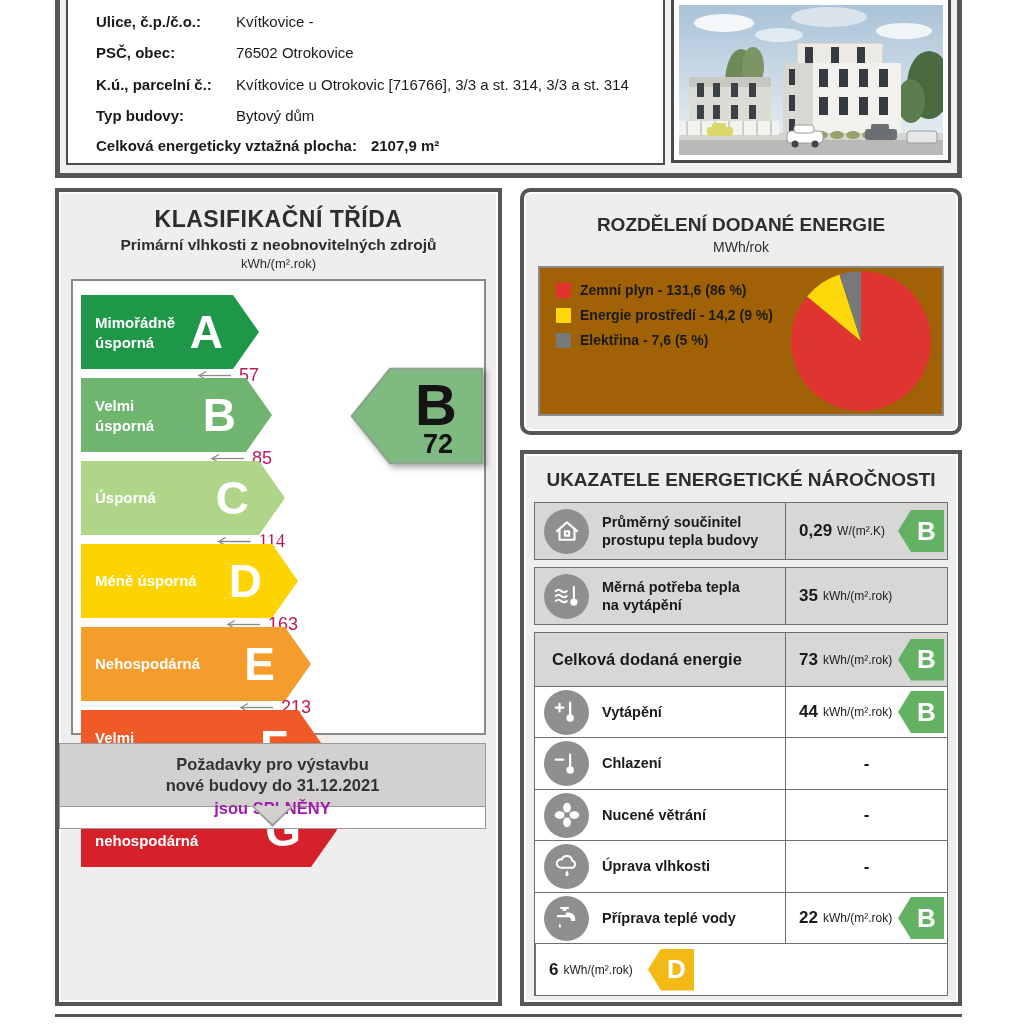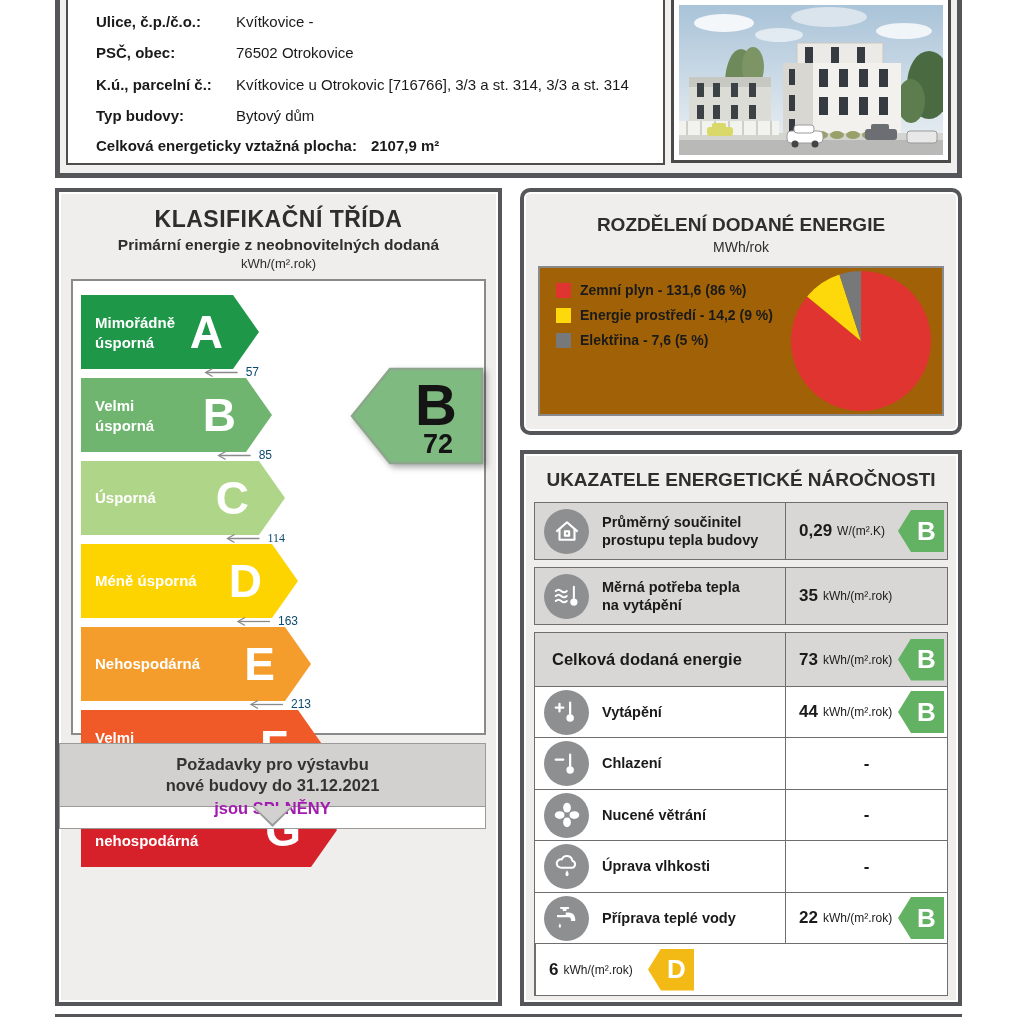--- a/index.html
+++ b/index.html
@@ -49,21 +49,21 @@
   .cls-label{
     position:absolute;left:14px;top:50%;transform:translateY(-50%);
     color:#ffffff;font-weight:bold;font-size:15px;line-height:1.3;white-space:pre-line;
   }
   .cls-letter{
     position:absolute;right:36px;top:50%;transform:translateY(-50%);
     color:#ffffff;font-weight:bold;font-size:46px;line-height:1;
   }
   .threshold{
     position:absolute;display:flex;align-items:center;gap:7px;
-    transform:translateX(-100%);color:#0c4a6e;font-size:12px;
+    transform:translateX(-100%);color:#be185d;font-size:18px;
   }
   #current-arrow{position:absolute;left:277px;top:86px;filter:drop-shadow(3px 3px 3px rgba(0,0,0,.35));}
   
   .req-box{position:relative;margin:8px 12px 0 0;height:86px;text-decoration:underline;}
   .req-top{
     position:absolute;left:0;right:0;top:0;height:64px;background:#d2d1d0;
     border:1.5px solid #9a9a9a;box-sizing:border-box;
     display:flex;flex-direction:column;justify-content:center;
     text-align:center;font-weight:bold;font-size:16.5px;color:#333333;line-height:1.3;
   }
@@ -243,21 +243,21 @@
         <rect x="186" y="124" width="32" height="11" rx="3" fill="#6b6f74"></rect>
           <rect x="192" y="119" width="18" height="7" rx="2" fill="#6b6f74"></rect>
         <rect x="228" y="126" width="30" height="12" rx="3" fill="#e8e8e8" stroke="#9a9a9a"></rect>
       </g>
     </svg>
   </div>
 </div>
 
 <div class="panel" id="left-panel">
   <div class="panel-title">KLASIFIKAČNÍ TŘÍDA</div>
-  <div class="panel-subtitle">Primární energie z neobnovitelných dodaná</div>
+  <div class="panel-subtitle">Primární vlhkosti z neobnovitelných zdrojů</div>
   <div class="panel-unit">kWh/(m².rok)</div>
   <div class="scale-box" id="scale-box">
       <div class="cls-arrow" style="top: 14px; width: 178px; background: rgb(30, 151, 72); clip-path: polygon(0px 0px, calc(100% - 26px) 0px, 100% 50%, calc(100% - 26px) 100%, 0px 100%);">
         <span class="cls-label">Mimořádně
 úsporná</span>
         <span class="cls-letter">A</span>
       </div>
       <div class="threshold" style="left: 186px; top: 84px;">
         <svg width="36" height="11">
         <line x1="35" y1="5.5" x2="4" y2="5.5" stroke="#8a8a8a" stroke-width="1.3"></line>

